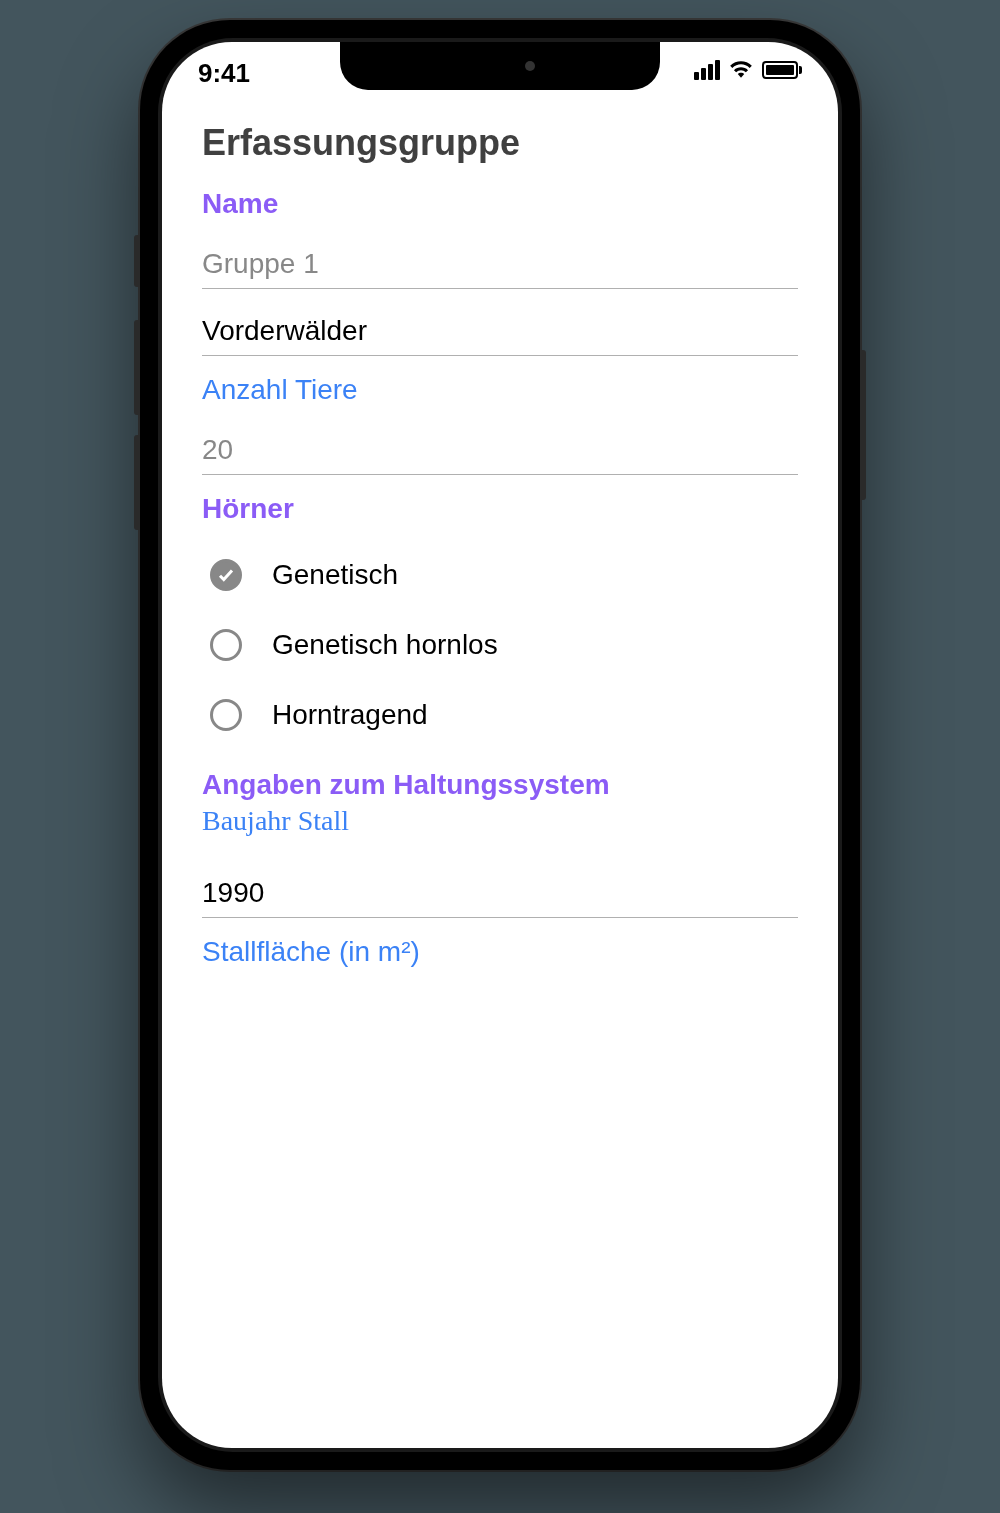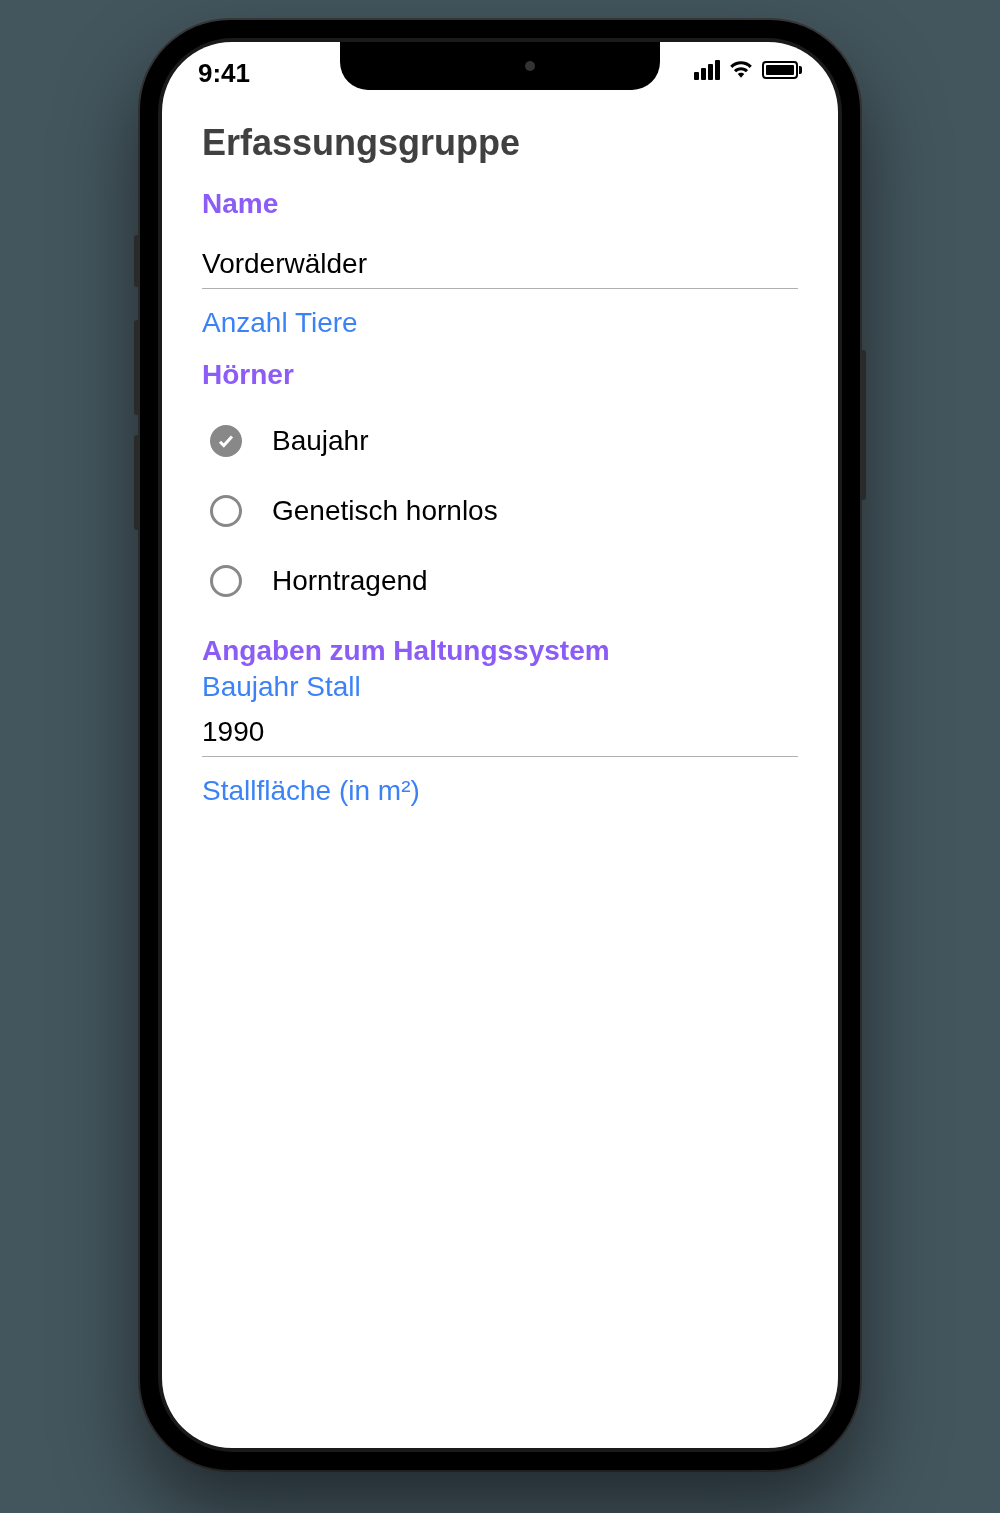--- a/index.html
+++ b/index.html
@@ -248,55 +248,57 @@
             <div class="battery-tip"></div>
           </div>
         </div>
       </div>
 
       <div class="content">
         <h1 class="page-header">Erfassungsgruppe</h1>
 
         <div class="field-group">
           <div class="field-label-bold">Name</div>
+          <input class="input-field placeholder-gray" type="text" placeholder="Gruppe 1" style="">
         </div>
 
         <div class="field-group">
           <input class="input-field" type="text" value="Vorderwälder" style="">
         </div>
 
         <div class="field-group">
           <div class="field-label">Anzahl Tiere</div>
+          <input class="input-field input-value-gray" type="text" style="color: rgb(136, 136, 136);" value="20">
         </div>
 
         <div class="field-group">
           <div class="field-label-bold">Hörner</div>
           <div class="radio-group">
             <div class="radio-item">
               <div class="radio-circle checked">
                 <svg viewBox="0 0 24 24" fill="none" stroke="#fff" stroke-width="4">
                   <polyline points="4,13 9,18 20,6"></polyline>
                 </svg>
               </div>
-              <span class="radio-label">Baujahr</span>
+              <span class="radio-label">Genetisch</span>
             </div>
             <div class="radio-item">
               <div class="radio-circle"></div>
               <span class="radio-label">Genetisch hornlos</span>
             </div>
             <div class="radio-item">
               <div class="radio-circle"></div>
               <span class="radio-label">Horntragend</span>
             </div>
           </div>
         </div>
 
         <div class="field-group">
           <div class="field-label-bold" style="margin-bottom:4px;">Angaben zum Haltungssystem</div>
-          <div class="field-label" style="margin-bottom:5px;">Baujahr Stall</div>
+          <div class="field-label" style="margin-bottom:32px;font-family:Liberation Serif, serif;">Baujahr Stall</div>
           <input class="input-field" type="text" value="1990" style="">
         </div>
 
         <div class="field-group">
           <div class="field-label">Stallfläche (in m²)</div>
         </div>
       </div>
 
     </div>
   </div>

